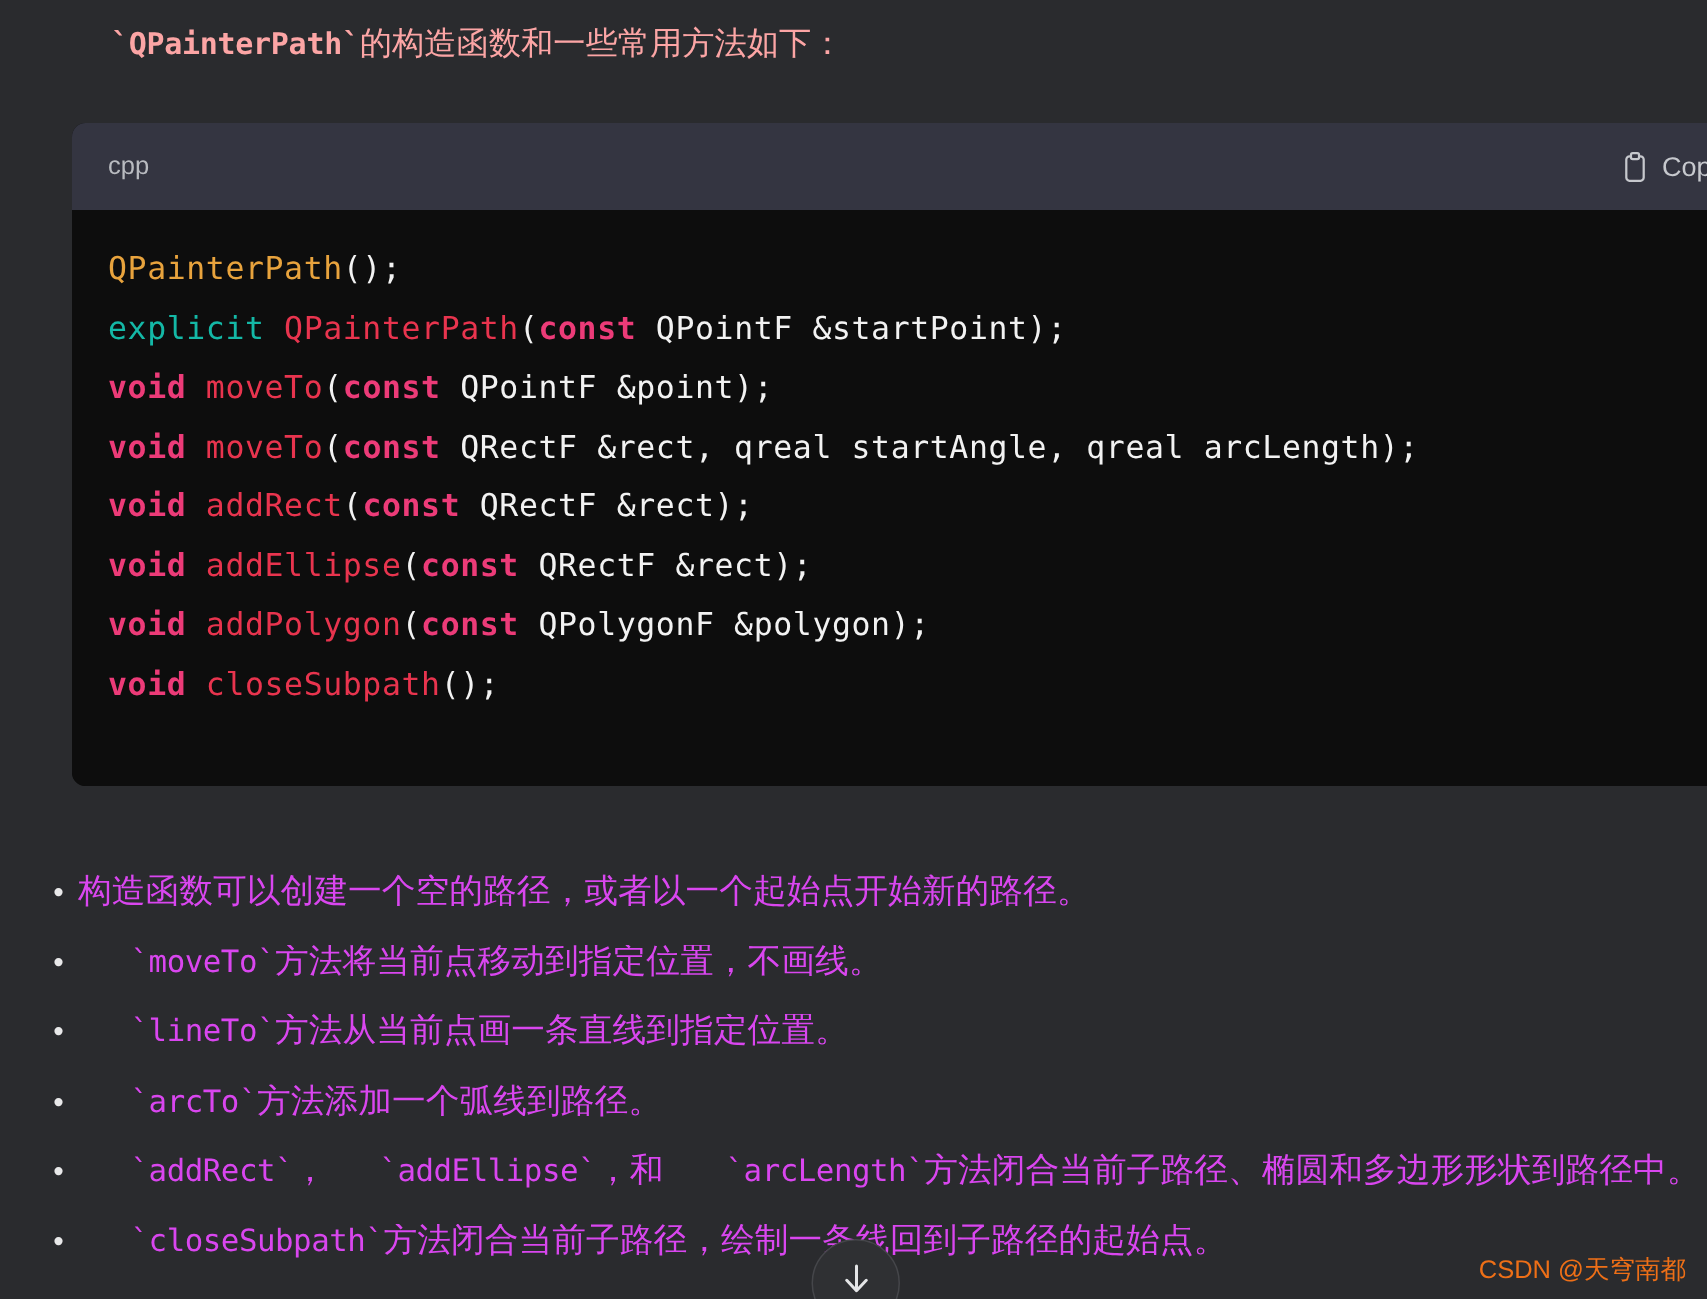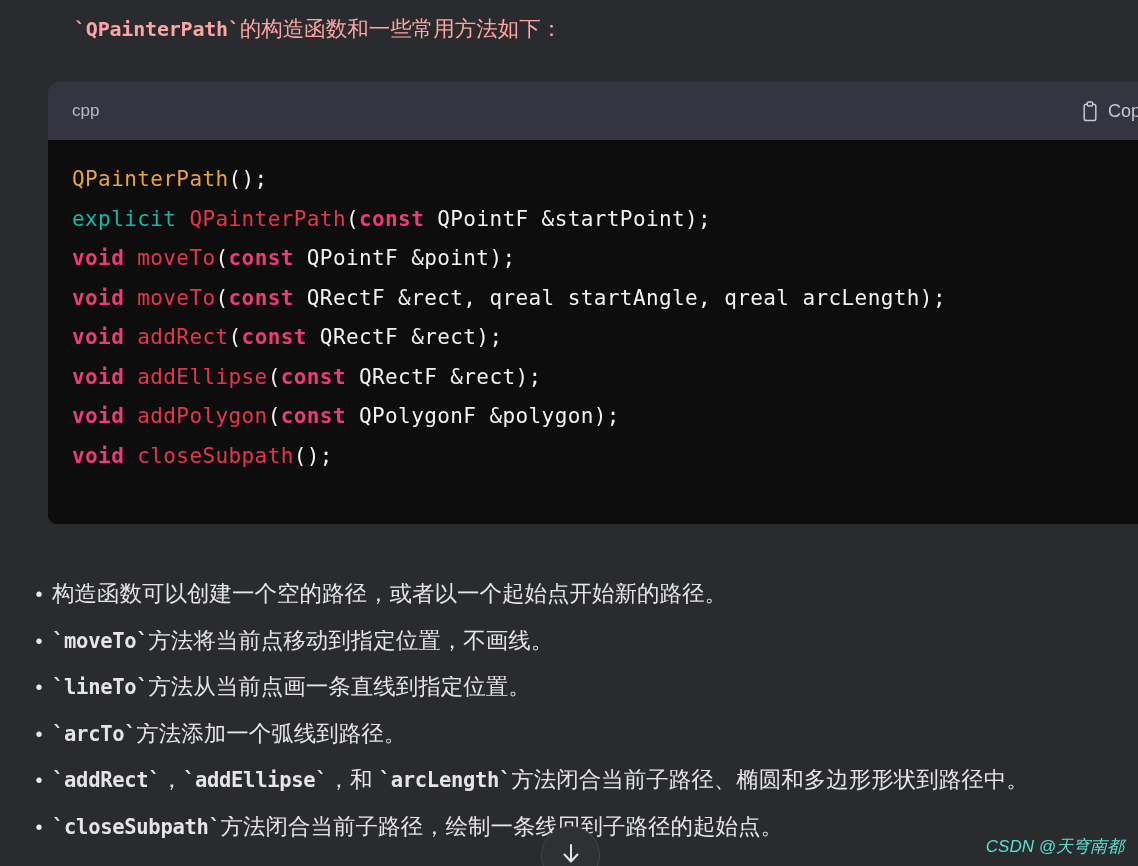--- a/index.html
+++ b/index.html
@@ -111,29 +111,30 @@
   }
   .bullet-dot {
     width: 26px;
     flex: 0 0 26px;
     text-align: center;
     color: #e9e9ea;
     font-size: 20px;
     line-height: 1;
   }
   .bullet-text {
-    color: #e5e5e5;
+    color: #d946ef;
     font-size: 22.5px;
     line-height: 1;
   }
   .bullet-text .mono {
     font-family: "DejaVu Sans Mono", "Liberation Mono", monospace;
-    font-weight: bold;
+    font-weight: normal;
     font-size: 20.5px;
     letter-spacing: -0.3px;
+    margin-left: 35px;
   }
 
   
   .scroll-fab {
     position: absolute;
     left: 541px;
     top: 826px;
     width: 57px;
     height: 57px;
     border-radius: 50%;
@@ -143,26 +144,25 @@
     align-items: center;
     justify-content: center;
     cursor: pointer;
   }
 
   
   .watermark {
     position: absolute;
     right: 14px;
     bottom: 8px;
-    color: #5eead4;
+    color: #f97316;
     font-size: 17px;
     font-family: "Liberation Sans", sans-serif;
     opacity: .95;
     white-space: nowrap;
-    font-style: italic;
   }
 </style>
 </head>
 <body>
 
 <div class="intro">
   <span class="code-inline">`QPainterPath`</span><span>的构造函数和一些常用方法如下：</span>
 </div>
 
 <div class="codeblock">

